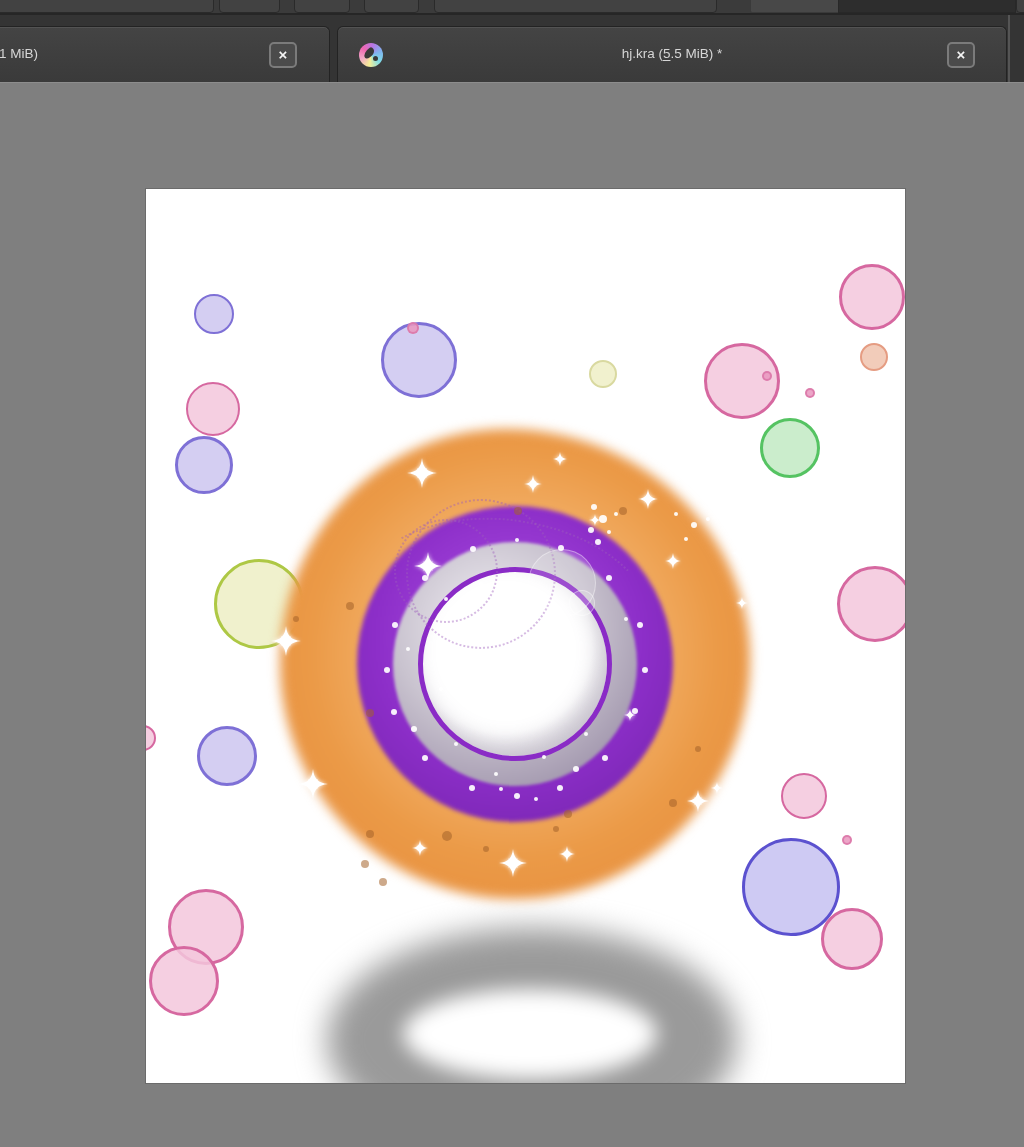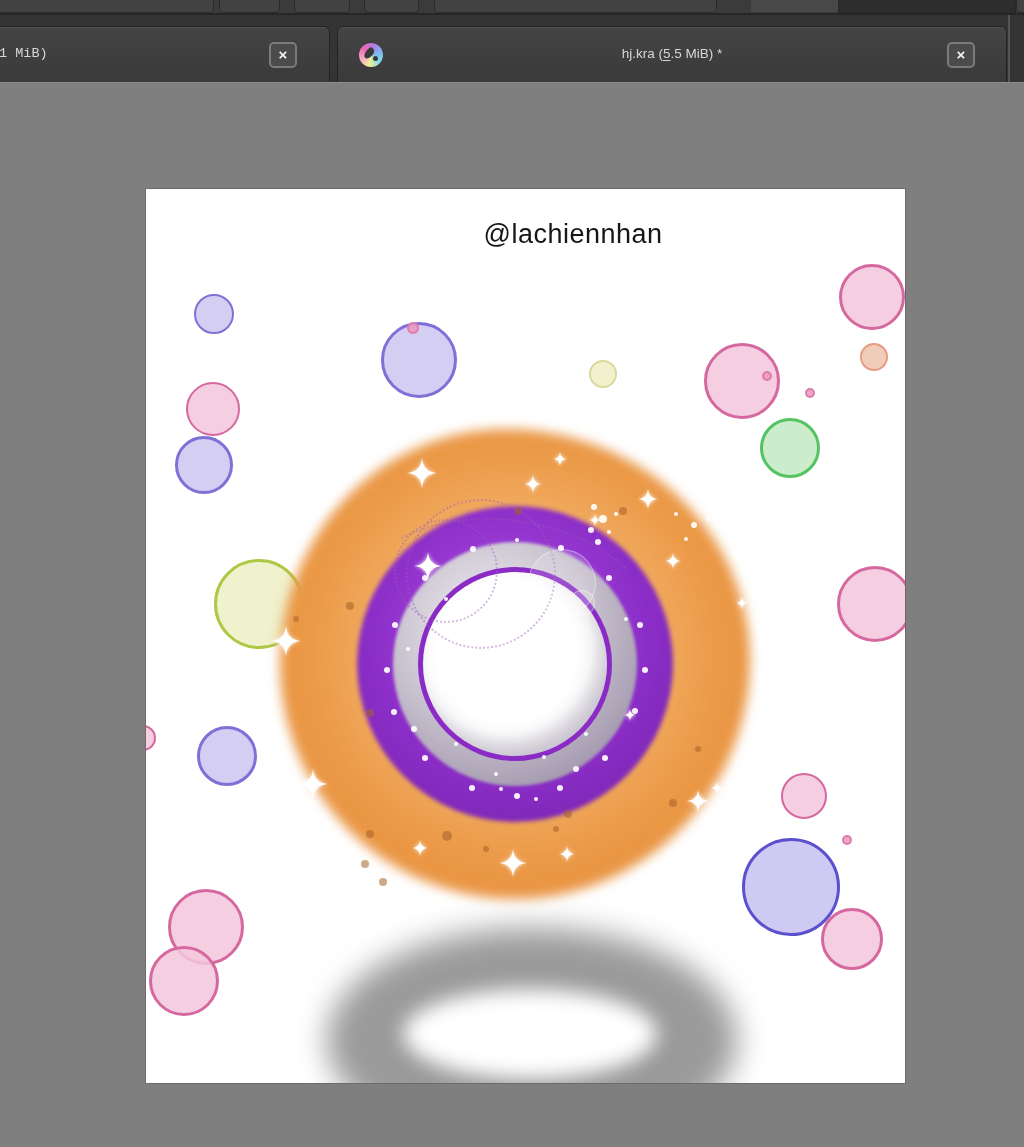--- a/index.html
+++ b/index.html
@@ -65,21 +65,21 @@
     <div class="tbtn " style="left: 294px; width: 54px;"></div>
     <div class="tbtn " style="left: 364px; width: 53px;"></div>
     <div class="tbtn " style="left: 434px; width: 281px;"></div>
     <div class="tbtn light" style="left: 750px; width: 88px;"></div>
     <div class="tbtn dark" style="left: 838px; width: 176px;"></div>
     <div class="tbtn " style="left: 1016px; width: 40px;"></div>
   </div>
 
 <div class="tabbar">
   <div class="tab" style="left:-10px;width:340px;">
-    <span class="tab-label" style="left:8px;font-family:Liberation Mono, monospace;">1 MiB)</span>
+    <span class="tab-label" style="left:8px;">1 MiB)</span>
     <div class="tab-close" style="right:32px;">×</div>
   </div>
   <div class="tab" style="left:337px;width:670px;">
     <span class="krita-icon"></span>
     <span class="tab-title"><span>hj.kra (</span><span class="u">5</span><span>.5 MiB) *</span></span>
     <div class="tab-close" style="right:31px;">×</div>
   </div>
   <div class="tabbar-right-sep"></div>
 </div>
 
@@ -262,15 +262,14 @@
             <path d="M0,-12 C0.9,-4 4,-0.9 12,0 C4,0.9 0.9,4 0,12 C-0.9,4 -4,0.9 -12,0 C-4,-0.9 -0.9,-4 0,-12 Z" transform="rotate(45) scale(0.5)" fill="#ffffff" opacity="0.9"></path>
             <circle r="1.6" fill="#ffffff"></circle>
           </svg></div>
         <div class="sparkle" style="left: 407px; top: 263px; width: 14px; height: 14px;"><svg width="14" height="14" viewBox="-12 -12 24 24">
             <path d="M0,-12 C0.9,-4 4,-0.9 12,0 C4,0.9 0.9,4 0,12 C-0.9,4 -4,0.9 -12,0 C-4,-0.9 -0.9,-4 0,-12 Z" fill="#ffffff"></path>
             <path d="M0,-12 C0.9,-4 4,-0.9 12,0 C4,0.9 0.9,4 0,12 C-0.9,4 -4,0.9 -12,0 C-4,-0.9 -0.9,-4 0,-12 Z" transform="rotate(45) scale(0.5)" fill="#ffffff" opacity="0.9"></path>
             <circle r="1.6" fill="#ffffff"></circle>
           </svg></div>
       </div>
 
-    <div class="signature">@lachiennhan</div>
   </div>
 </div>
 
 </body></html>

